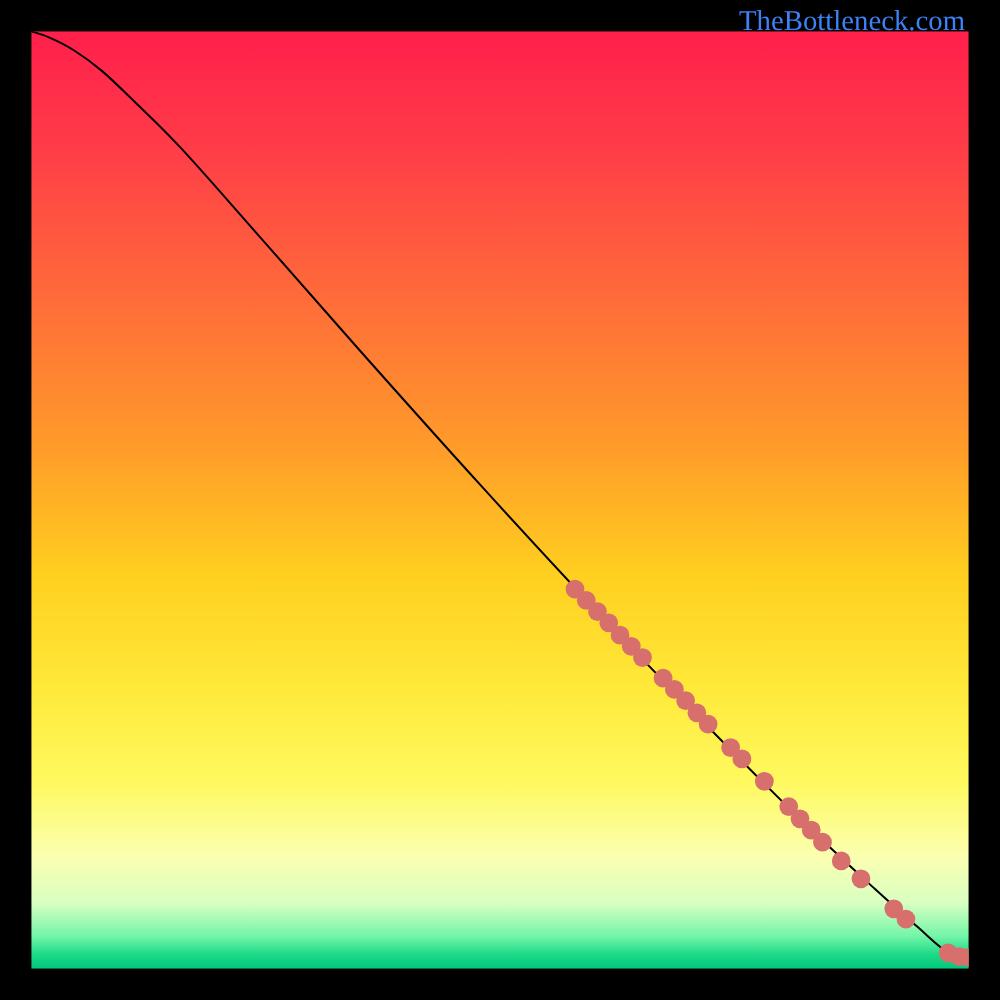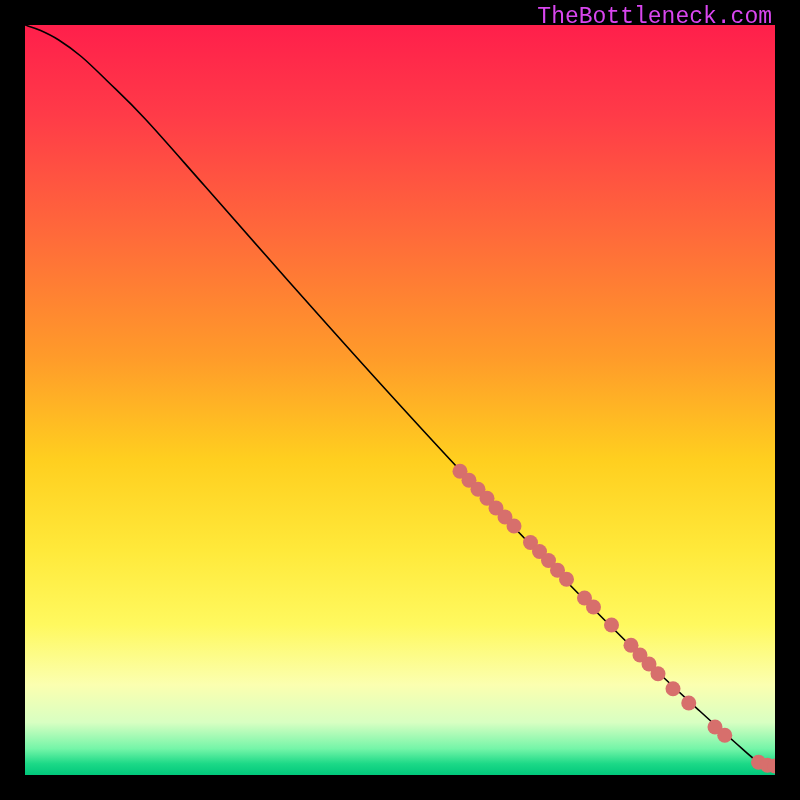--- a/index.html
+++ b/index.html
@@ -14,22 +14,22 @@
     position: absolute;
     left: 25px;
     top: 25px;
     width: 750px;
     height: 750px;
   }
   .watermark {
     position: absolute;
     top: 4px;
     right: 28px;
-    color: #d946ef;
-    font-family: Liberation Mono, monospace;
+    color: #3b82f6;
+    font-family: Liberation Serif, serif;
     font-size: 23px;
     letter-spacing: 0px;
   }
   svg { display: block; }
 </style>
 </head>
 <body>
 
 <div class="watermark">TheBottleneck.com</div>
 

